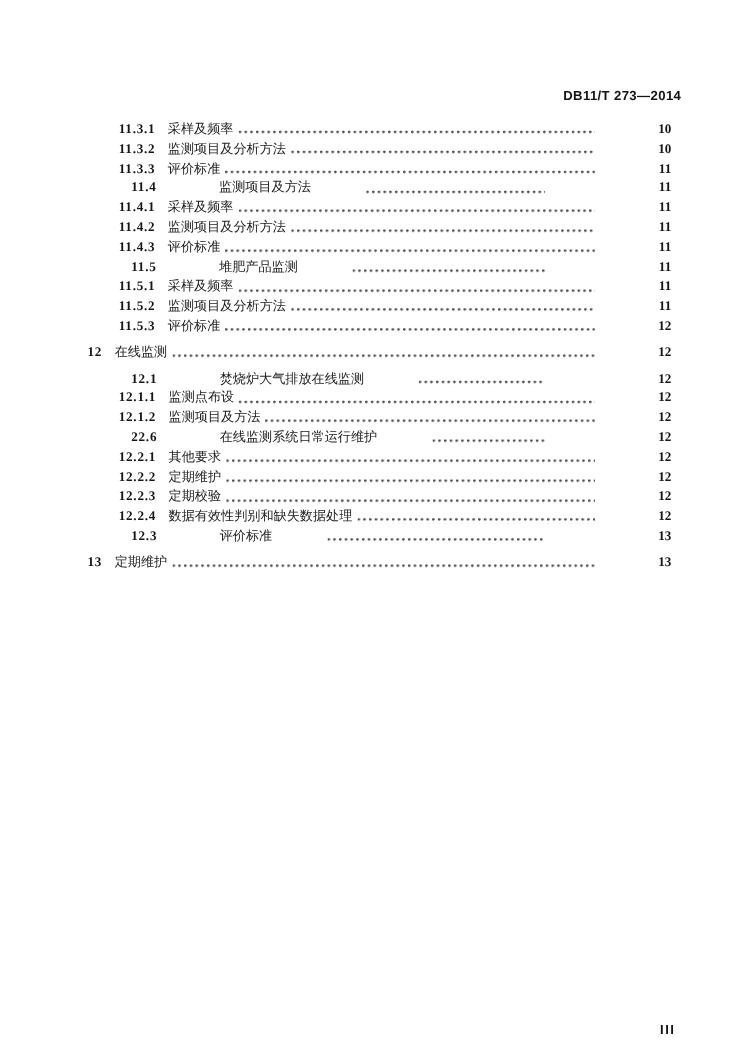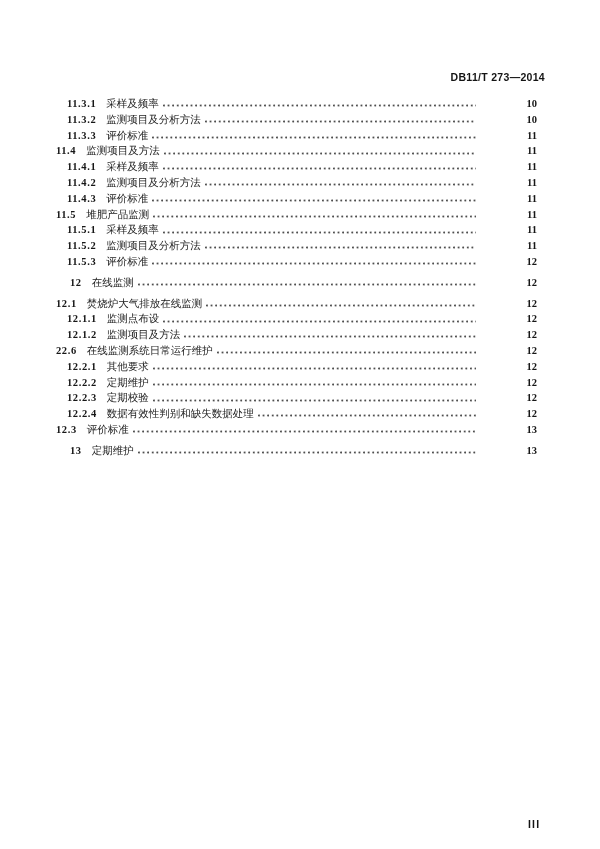--- a/index.html
+++ b/index.html
@@ -36,22 +36,22 @@
     right: 63px;
   }
   .toc-row {
     display: flex;
     align-items: baseline;
     height: 15.8px;
     line-height: 15.8px;
     font-size: 10.5px;
   }
   .toc-row.level-1 { padding-left: 70px; margin-top: 5px; margin-bottom: 5px; }
-  .toc-row.level-2 { padding-left: 56px; }
-  .toc-row.level-3 { padding-left: 67px; }
+  .toc-row.level-2 { padding-left: 105px; gap: 40px; }
+  .toc-row.level-3 { padding-left: 95px; }
 
   .num {
     font-weight: bold;
     letter-spacing: 0.6px;
     margin-right: 10px;
     white-space: pre;
     color: #161616;
   }
   .title {
     white-space: pre;

